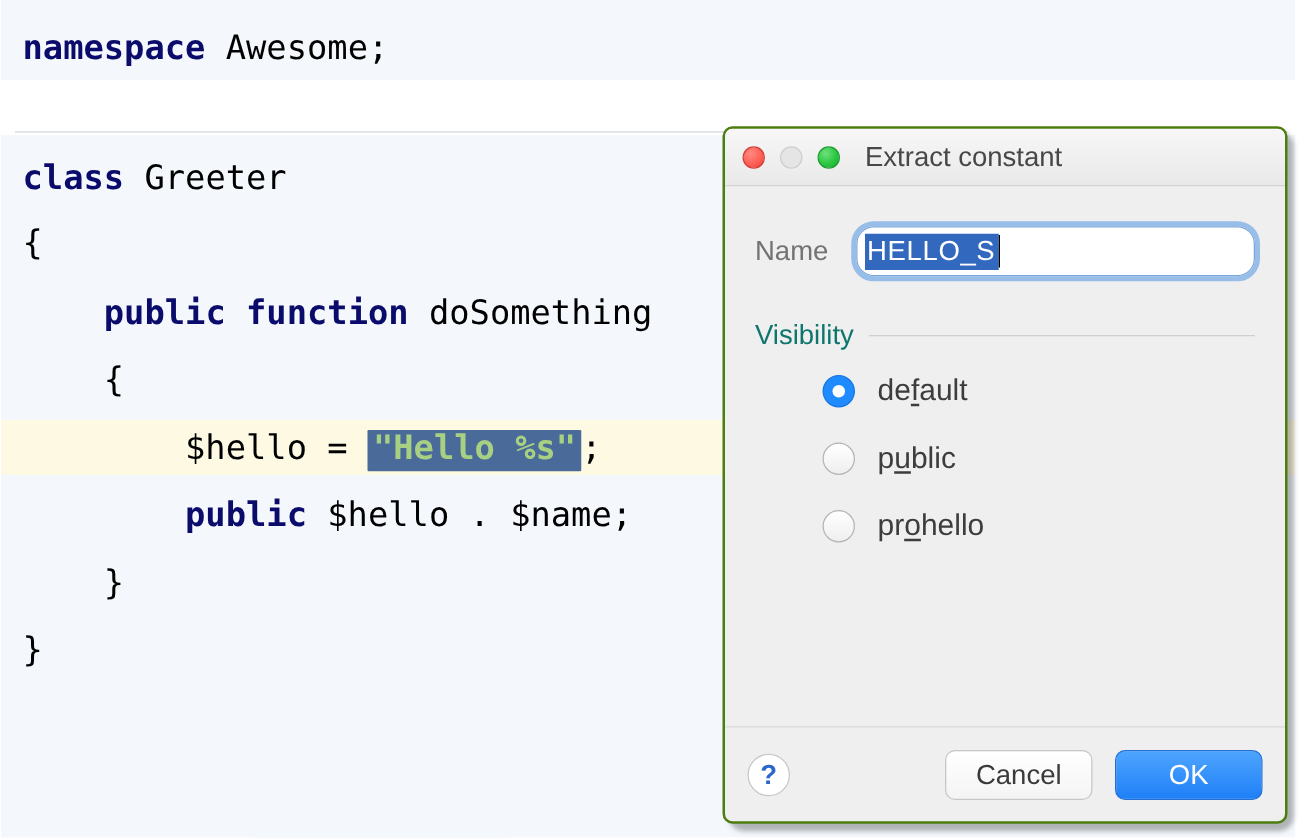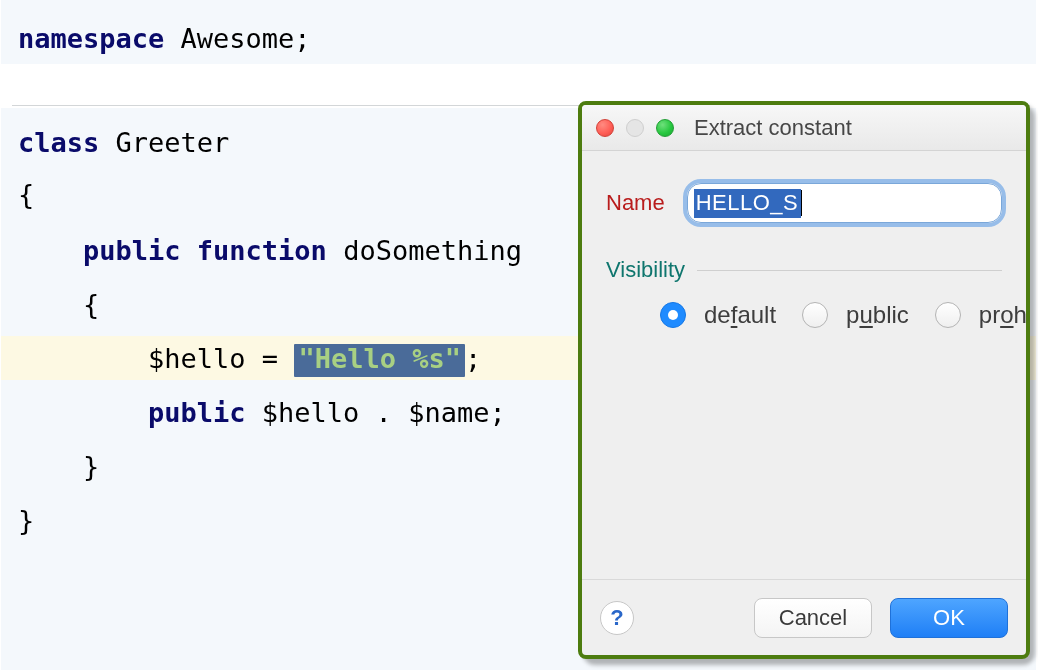--- a/index.html
+++ b/index.html
@@ -68,21 +68,21 @@
     width: 452px; height: 560px;
     background: rgba(0,0,0,0.28);
     border-radius: 12px;
     filter: blur(2px);
   }
   .dialog {
     position: absolute;
     left: 578px; top: 101px;
     width: 452px; height: 558px;
     background: #efefef;
-    border: 4px solid #4d7c0f;
+    border: 2px solid #4d7c0f;
     border-radius: 8px;
     overflow: hidden;
   }
   .titlebar {
     height: 46px;
     background: linear-gradient(#f7f7f7,#e9e9e9);
     border-bottom: 1px solid #d4d4d4;
     display: flex;
     align-items: center;
     padding-left: 14px;
@@ -97,21 +97,21 @@
     font-size: 22px;
     color: #474747;
   }
   .dialog-body { padding: 18px 24px 0 24px; }
   .row-name {
     display:flex; align-items:center;
     margin-top: 14px;
   }
   .lbl-name {
     font-size: 22px;
-    color: #b91c1c;
+    color: #737373;
     margin-right: 22px;
   }
   .name-field {
     flex: 1;
     height: 40px;
     border-radius: 14px;
     outline: 4px solid #97bde9;
     border: 1px solid #7aa7d9;
     background: #fff;
     display:flex; align-items:center;
@@ -135,21 +135,21 @@
     font-size: 22px;
     color: #0f766e;
     display:flex; align-items:center;
     gap: 12px;
   }
   .group-label .line {
     flex:1; height:1px;
     background: linear-gradient(to right, #cfcfcf, #cfcfcf);
   }
 
-  .radios { margin-top: 18px; margin-left: 54px; display:flex; gap:26px;}
+  .radios { margin-top: 18px; margin-left: 54px; display:flex; flex-direction:column; gap:26px;}
   .radio-row { display:flex; align-items:center; gap:18px; }
   .radio {
     width: 26px; height:26px;
     border-radius:50%;
     border: 1px solid #b4b4b4;
     background: linear-gradient(#ffffff,#efefef);
     display:flex; align-items:center; justify-content:center;
     flex: 0 0 auto;
   }
   .radio.checked {

